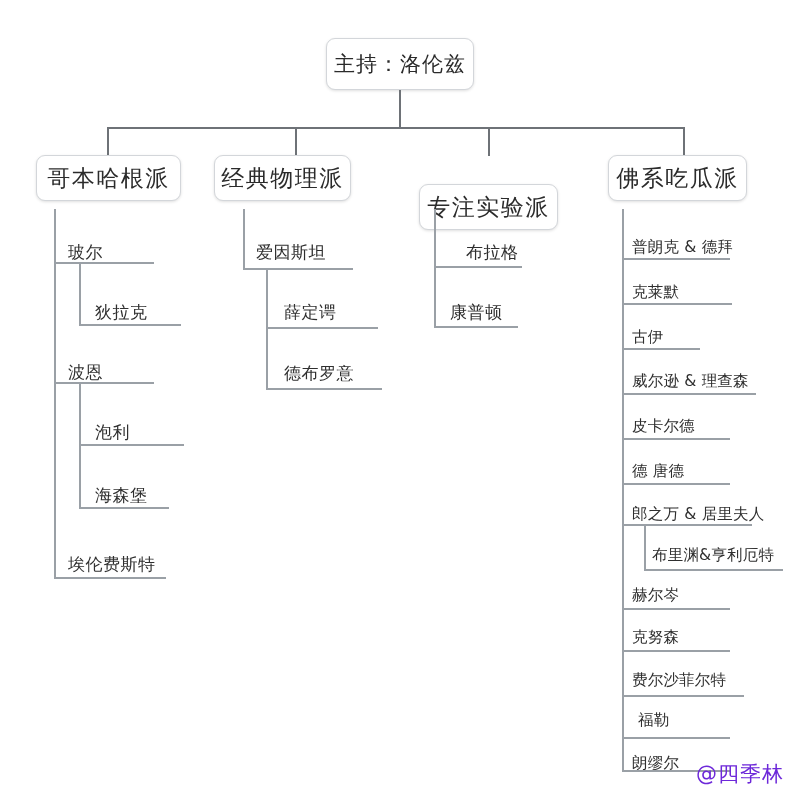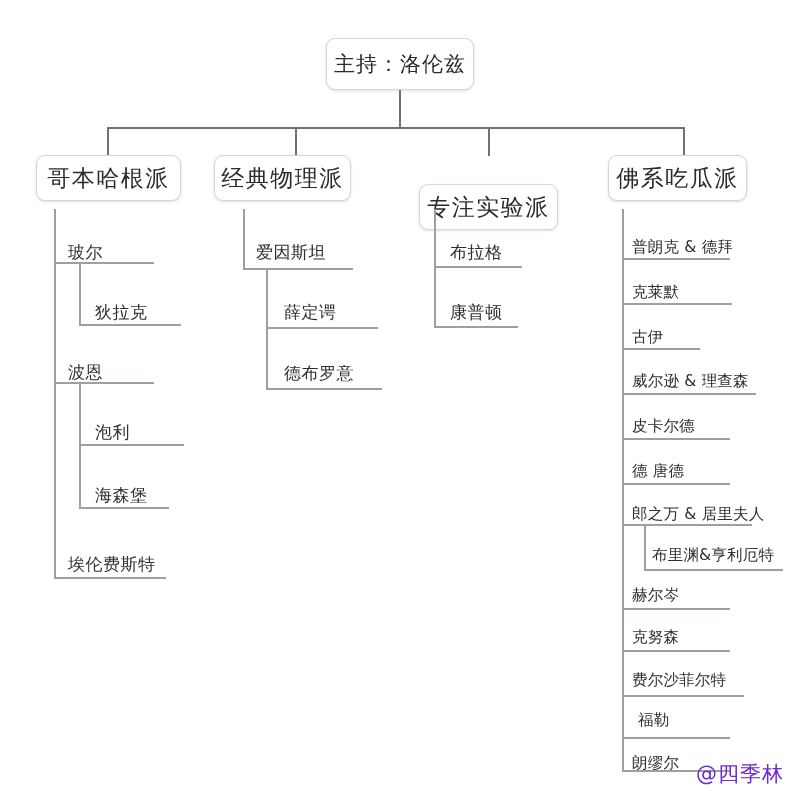--- a/index.html
+++ b/index.html
@@ -170,21 +170,21 @@
   <div class="underline" style="left:243px; top:268px; width:110px;"></div>
 
   <div class="leaf-label" style="left:284px; top:304px;">薛定谔</div>
   <div class="underline" style="left:266px; top:327px; width:112px;"></div>
 
   <div class="leaf-label" style="left:284px; top:365px;">德布罗意</div>
   <div class="underline" style="left:266px; top:388px; width:116px;"></div>
 
   <div class="spine" style="left:434px; top:209px; height:117px;"></div>
 
-  <div class="leaf-label" style="left:450px; top:244px;text-align:center;">布拉格</div>
+  <div class="leaf-label" style="left:466px; top:244px;text-align:center;">布拉格</div>
   <div class="underline" style="left:434px; top:266px; width:88px;"></div>
 
   <div class="leaf-label" style="left:450px; top:304px;">康普顿</div>
   <div class="underline" style="left:434px; top:326px; width:84px;"></div>
 
   <div class="spine" style="left:622px; top:209px; height:561px;"></div>
   <div class="spine" style="left:644px; top:524px; height:46px;"></div>
 
   <div class="leaf-label small" style="left:632px; top:240px;">普朗克 &amp; 德拜</div>
   <div class="underline" style="left:622px; top:258px; width:108px;"></div>

